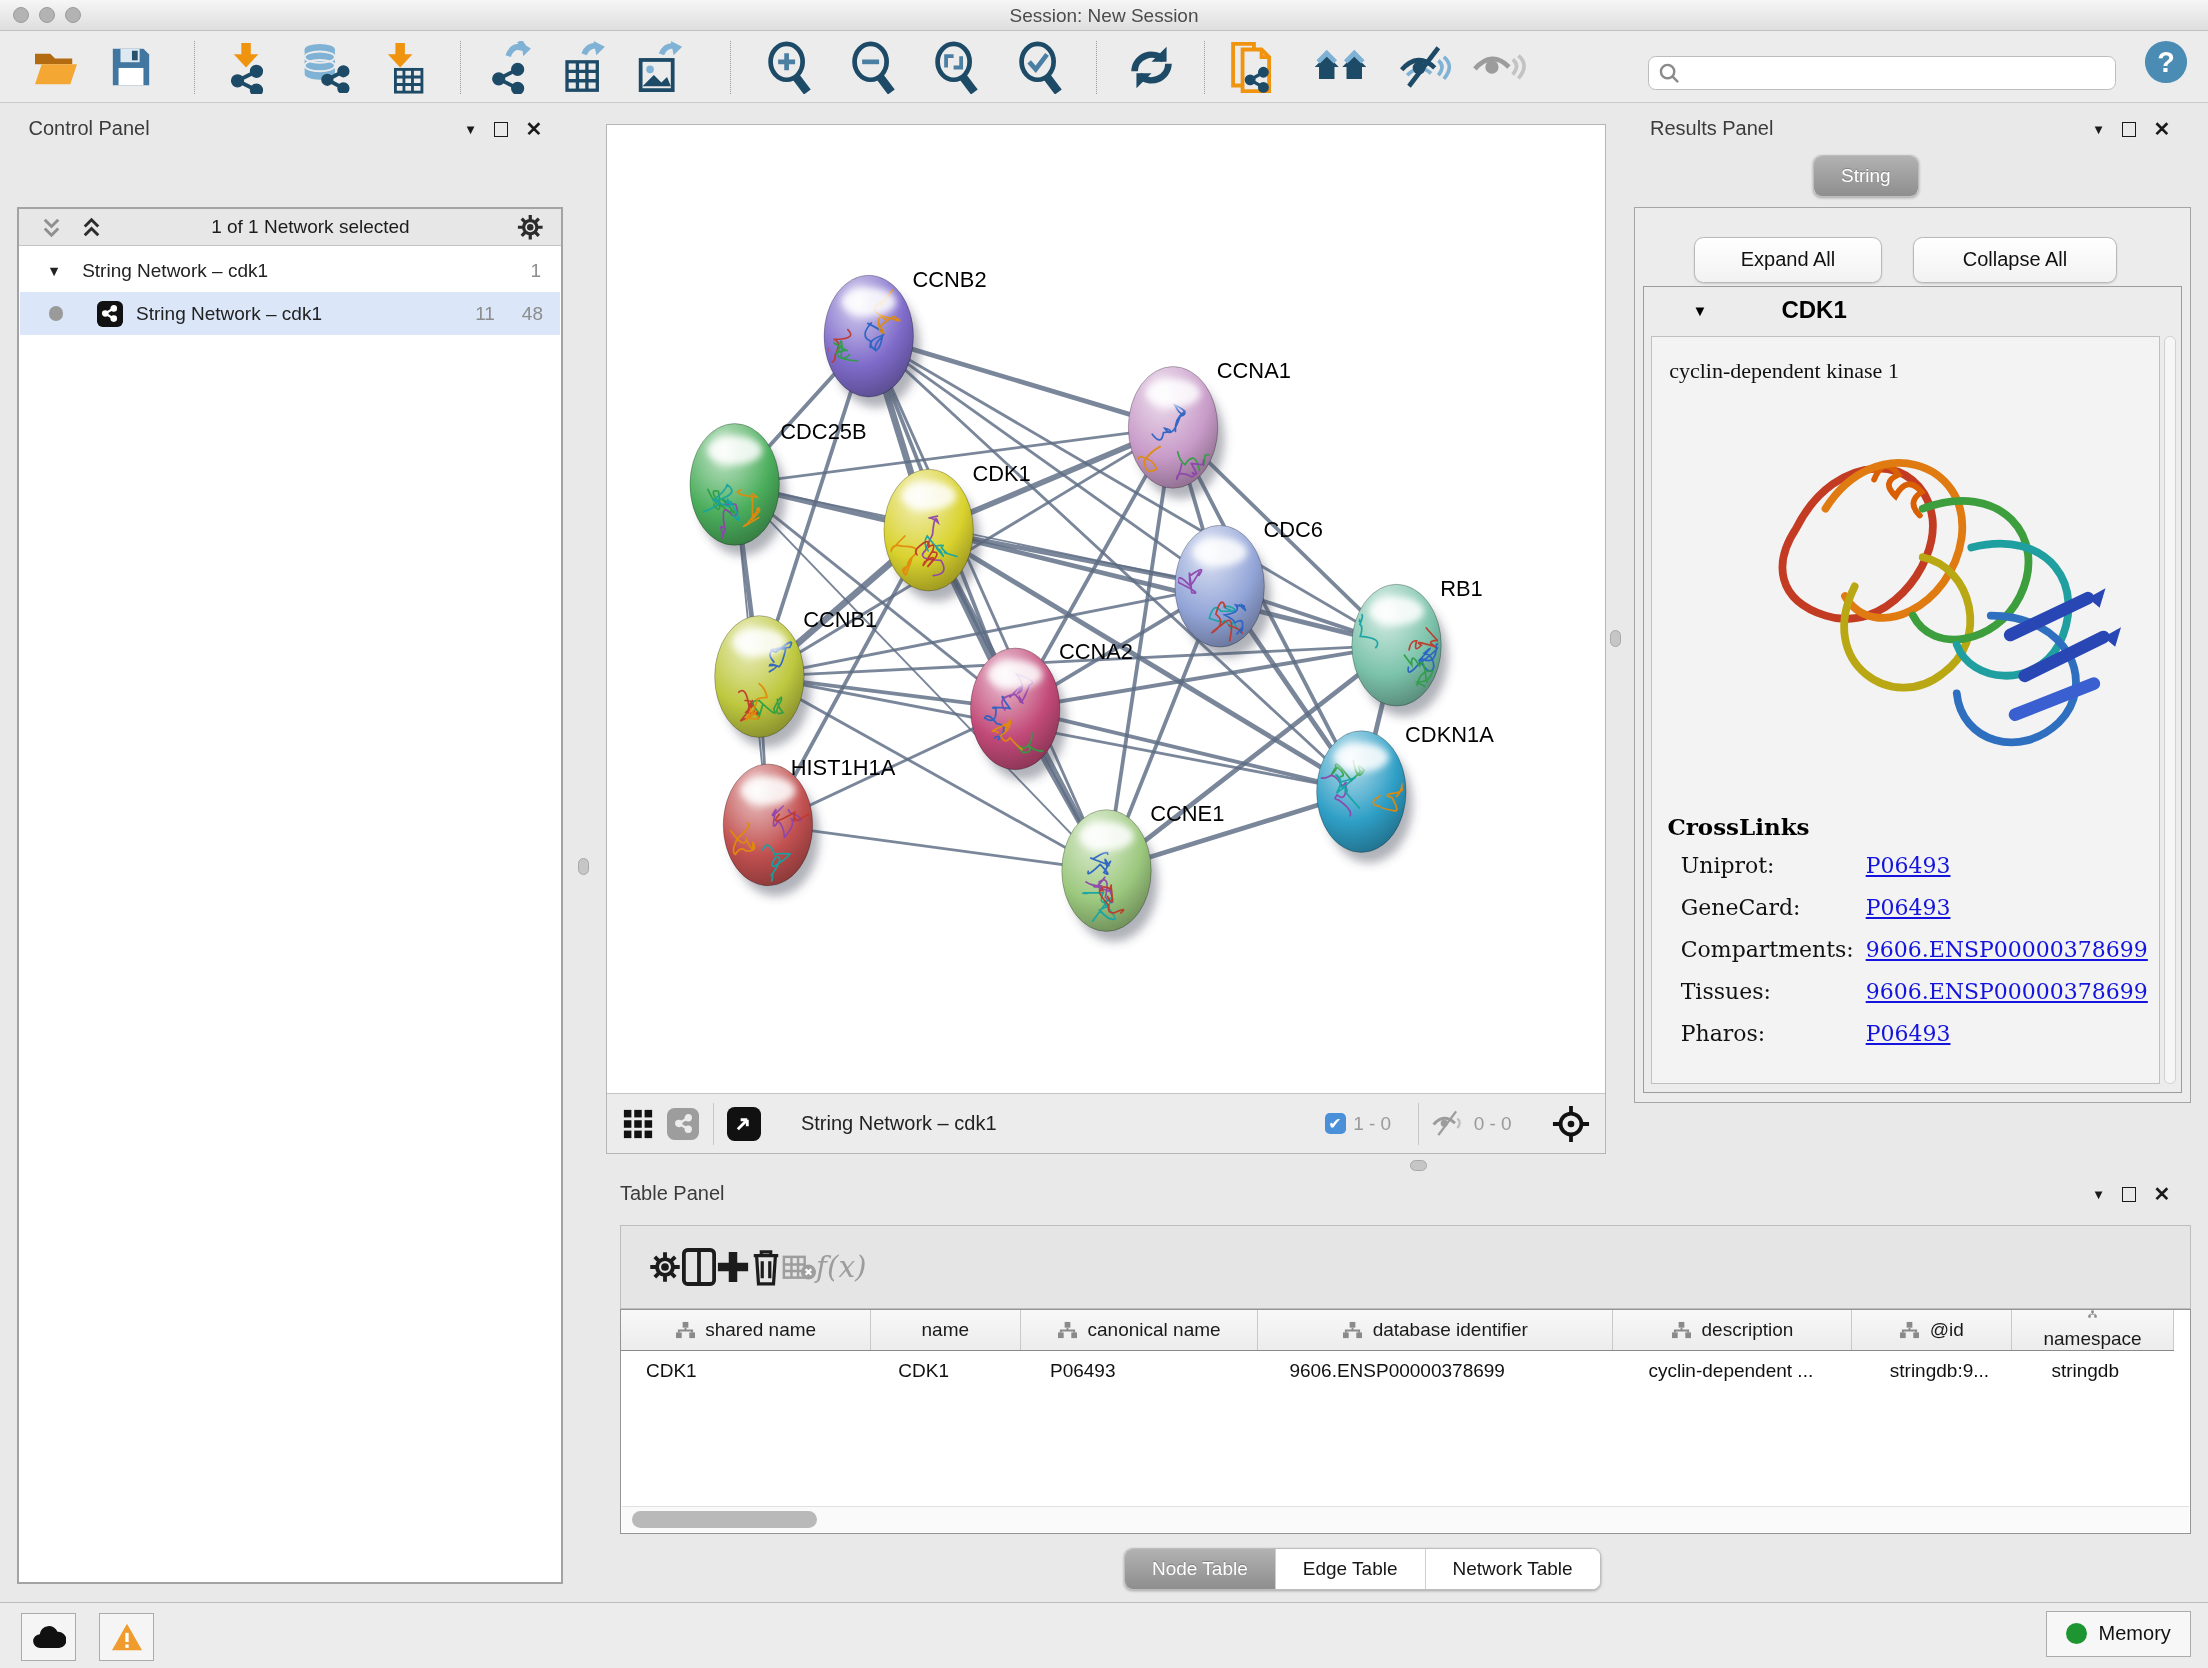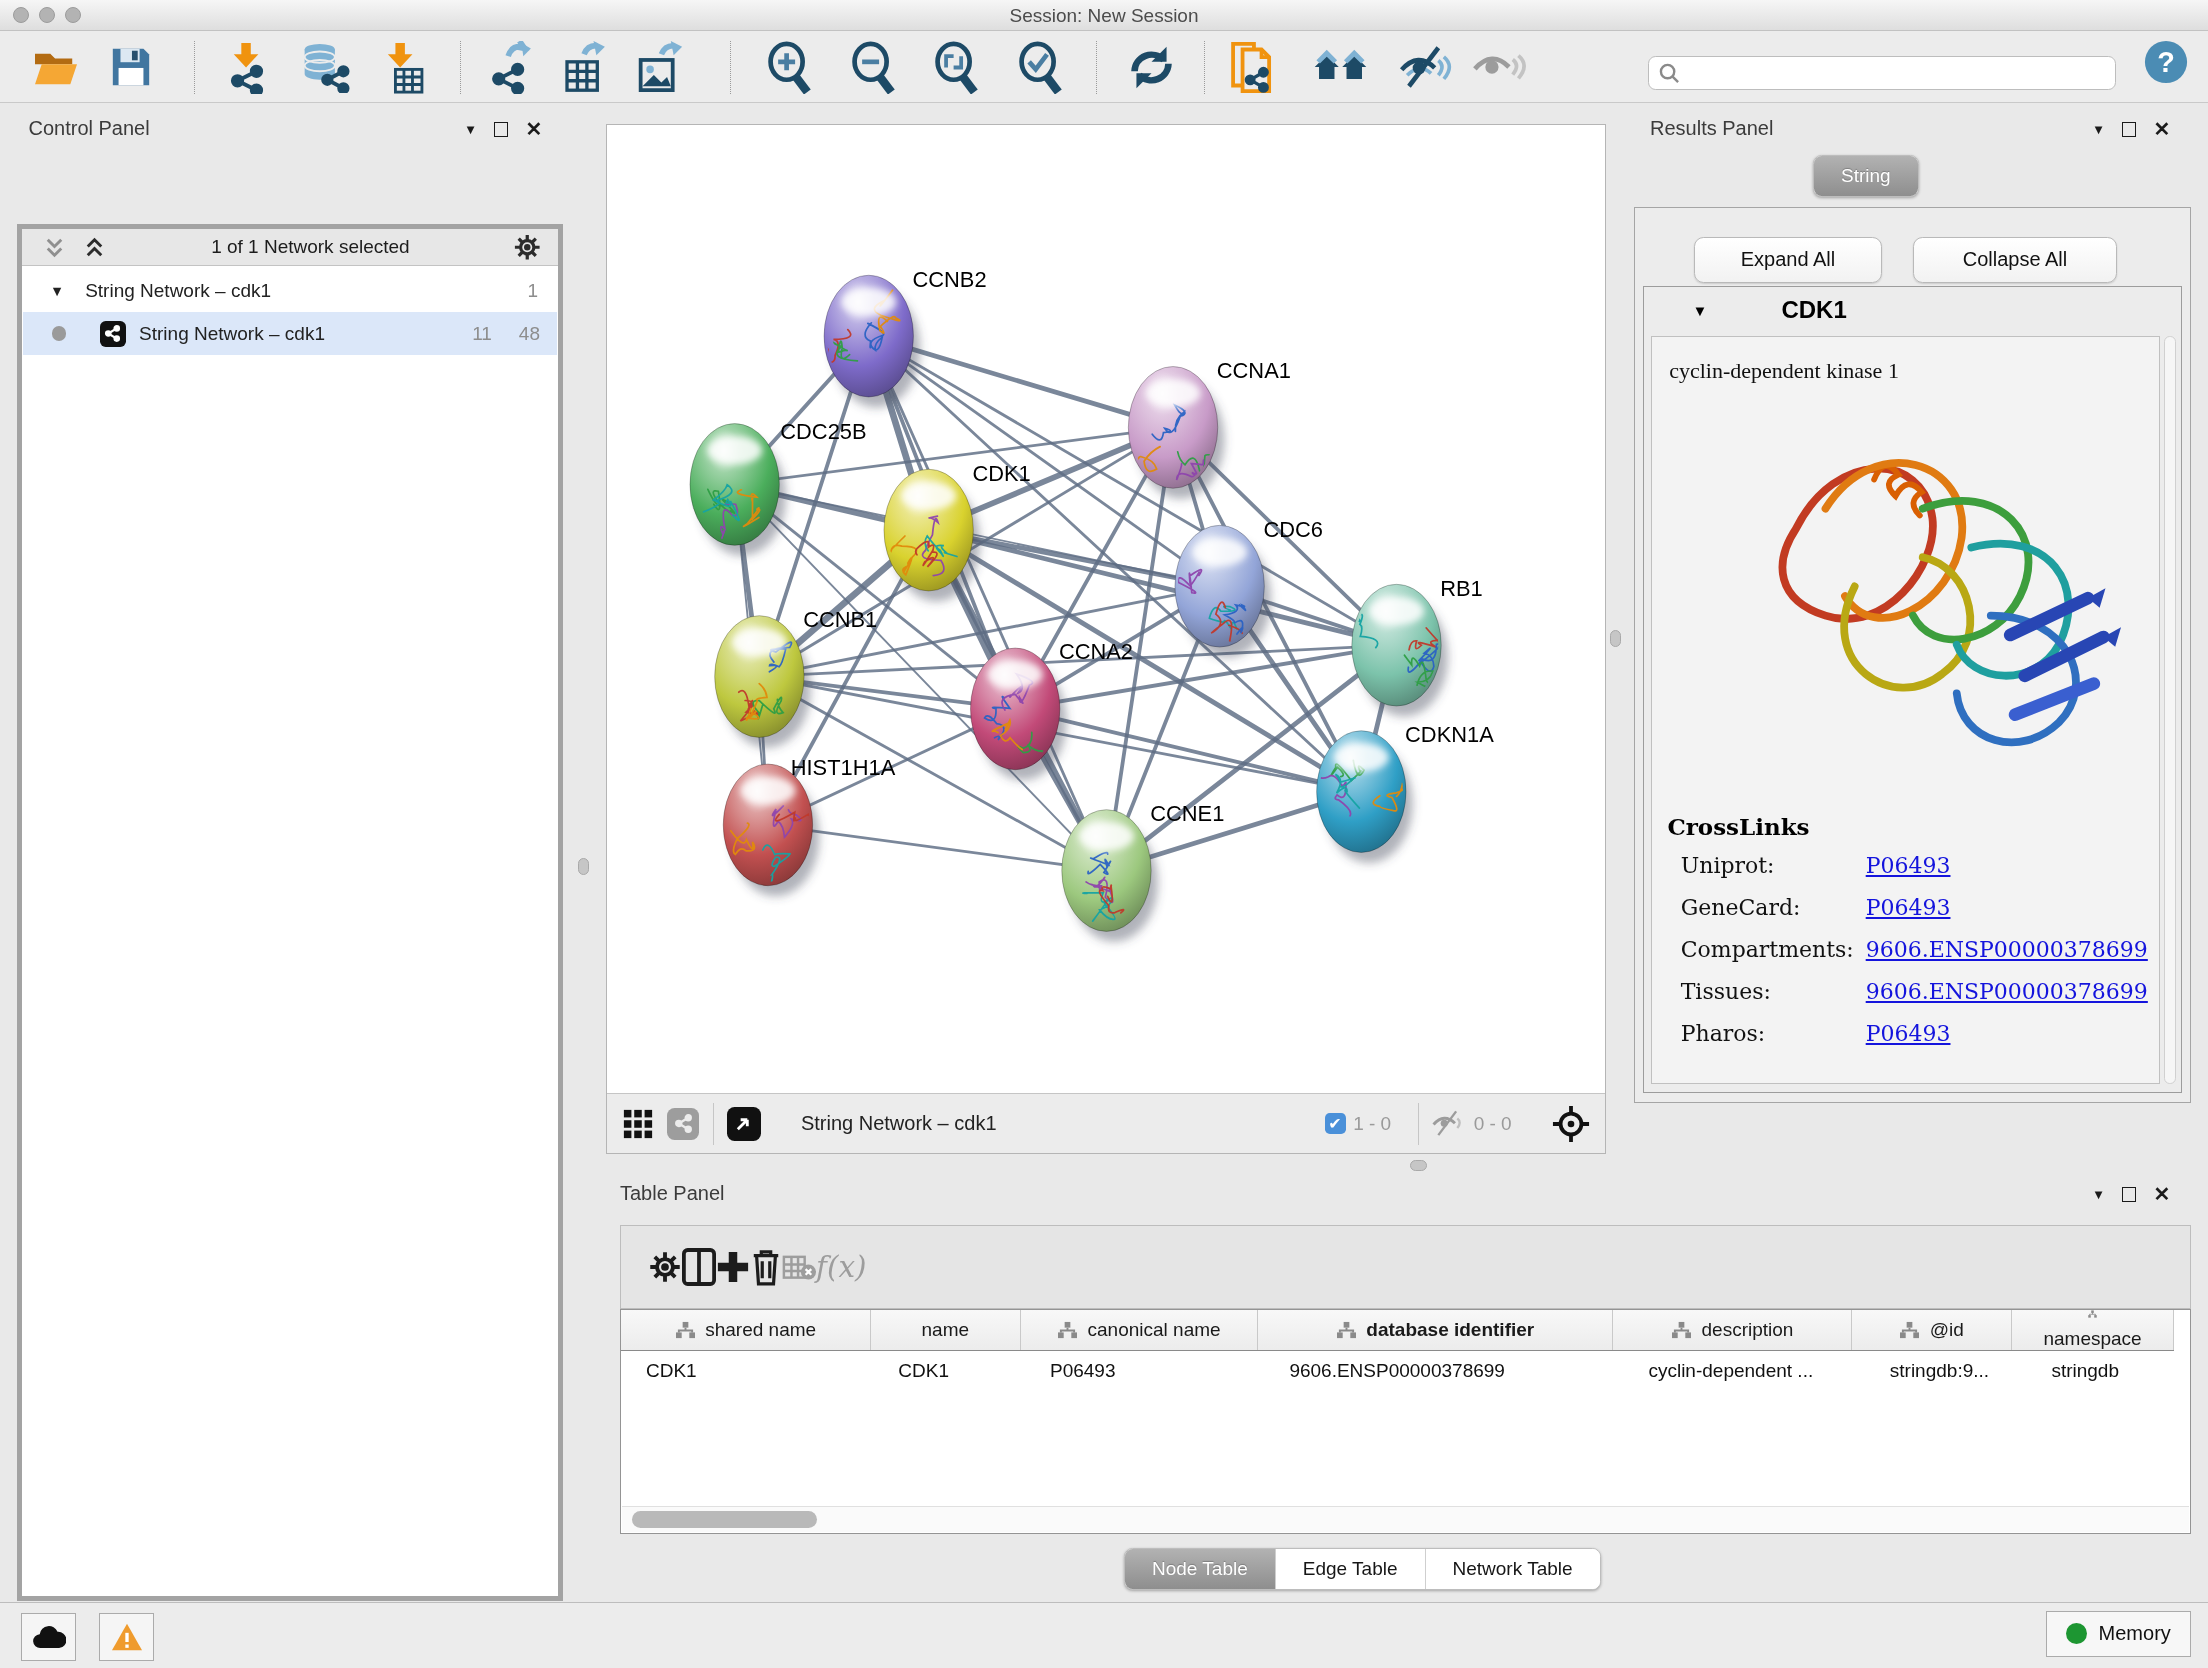--- a/index.html
+++ b/index.html
@@ -25,21 +25,21 @@
   .pctl .sq{width:14.3px;height:14.3px;border:1.9px solid #1a1a1a;box-sizing:border-box;}
   .pctl .x{font-size:20px;font-weight:bold;color:#1a1a1a;line-height:14.3px;}
   .seg{position:absolute;display:flex;height:40px;border-radius:8.6px;border:1px solid #bdbdbd;
     overflow:hidden;background:#fff;box-shadow:0 1px 2.9px rgba(0,0,0,.3);}
   .seg .s{display:flex;align-items:center;justify-content:center;font-size:19px;color:#161616;
     background:#fff;border-left:1px solid #cfcfcf;padding:0 27px;white-space:nowrap;}
   .seg .s:first-child{border-left:none;}
   .seg .s.on{background:linear-gradient(#b2b2b2,#8e8e8e);color:#fff;text-shadow:0 -1px 1px rgba(0,0,0,.25);}
   .grip{position:absolute;background:#c6c6c6;border:1px solid #a9a9a9;border-radius:5.7px;box-sizing:border-box;}
   
-  #cp-box{position:absolute;left:17px;top:224px;width:546px;height:1377px;background:#fff;border:5px solid #a3a3a3;box-sizing:border-box;}
+  #cp-box{position:absolute;left:17px;top:207px;width:546px;height:1377px;background:#fff;border:2px solid #a3a3a3;box-sizing:border-box;}
   #cp-toolbar{position:absolute;left:0;top:0;right:0;height:36px;background:#e7e7e7;border-bottom:1px solid #c3c3c3;
     display:flex;align-items:center;}
   #cp-selstat{flex:1;text-align:center;font-size:19px;color:#1c1c1c;}
   .treerow{position:absolute;left:1px;right:1px;height:43px;display:flex;align-items:center;font-size:19px;}
   .treerow .cnt{color:#8d8d8d;}
   #row-child{background:#dbe7f9;}
   .netbadge{width:26px;height:26px;background:#111;border-radius:5.7px;display:flex;align-items:center;justify-content:center;}
   
   #netpanel{position:absolute;left:606px;top:124px;width:1000px;height:1030px;background:#fff;border:1px solid #b5b5b5;box-sizing:border-box;}
   #graph{position:absolute;left:0;top:0;}
@@ -800,21 +800,21 @@
           <svg width="21" height="19" viewBox="0 0 22 20">
             <g fill="#8a8a8a">
               <rect x="8" y="1" width="6" height="6"></rect>
               <rect x="1" y="12" width="6" height="6"></rect>
               <rect x="15" y="12" width="6" height="6"></rect>
             </g>
             <path d="M11 7v3M4 12v-2h14v2" stroke="#8a8a8a" stroke-width="2" fill="none"></path>
           </svg>
           <span>canonical name</span>
         </div>
-        <div class="th" style="width: 360px; font-weight: bold;">
+        <div class="th" style="width: 360px;">
           <svg width="21" height="19" viewBox="0 0 22 20">
             <g fill="#8a8a8a">
               <rect x="8" y="1" width="6" height="6"></rect>
               <rect x="1" y="12" width="6" height="6"></rect>
               <rect x="15" y="12" width="6" height="6"></rect>
             </g>
             <path d="M11 7v3M4 12v-2h14v2" stroke="#8a8a8a" stroke-width="2" fill="none"></path>
           </svg>
           <span>database identifier</span>
         </div>

